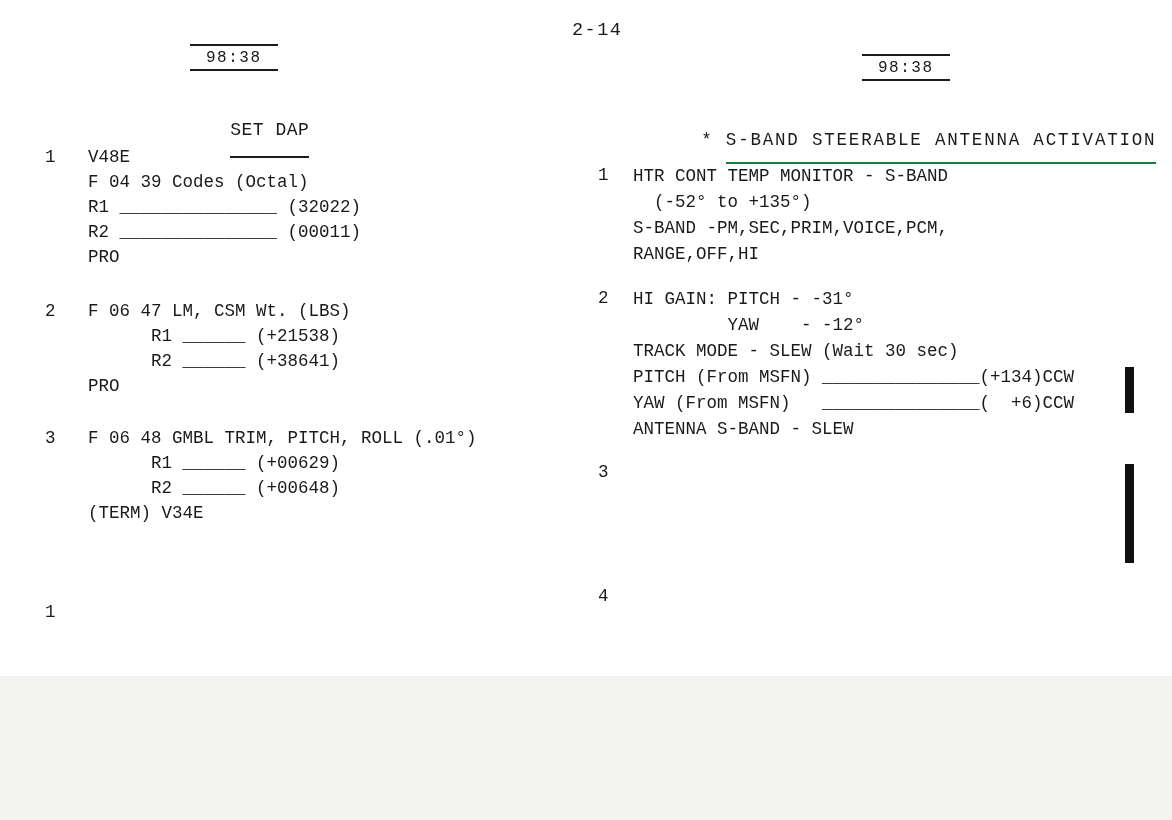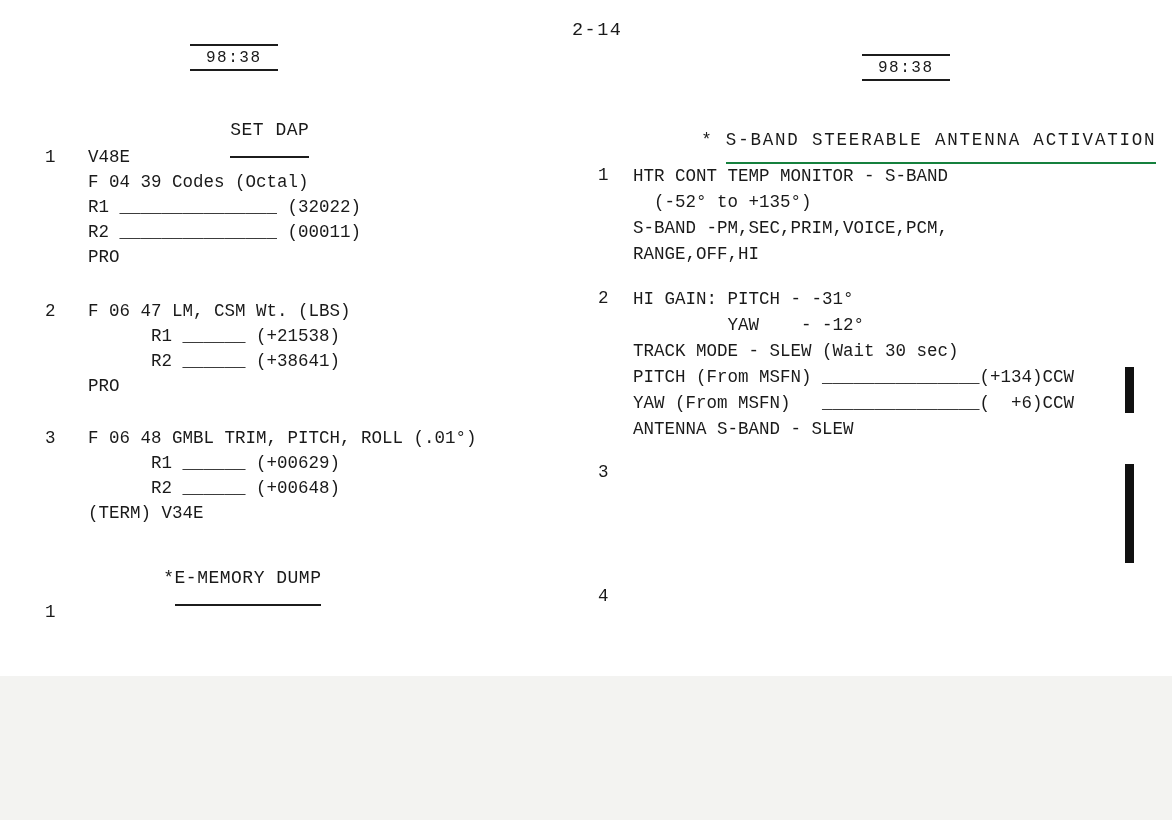--- a/index.html
+++ b/index.html
@@ -109,23 +109,20 @@
   </div>
 
   <div class="abs step lcol" style="left:45px; top:426px;">
     <div class="lnum">3</div>
     <div class="lines">F 06 48 GMBL TRIM, PITCH, ROLL (.01°)
       R1 ______ (+00629)
       R2 ______ (+00648)
 (TERM) V34E</div>
   </div>
 
-  <div class="abs sec-title" style="left:118px; top:548px;">
-    <span>*</span><span class="u">E-MEMORY DUMP</span>
-  </div>
 
   <div class="abs step lcol" style="left:45px; top:600px;">
     <div class="lnum">1</div>
   </div>
 
   <div class="abs" style="left:862px; top:54px;">
     <span class="timebox">98:38</span>
   </div>
 
   <div class="abs rc-title" style="left:652px; top:110px;">

